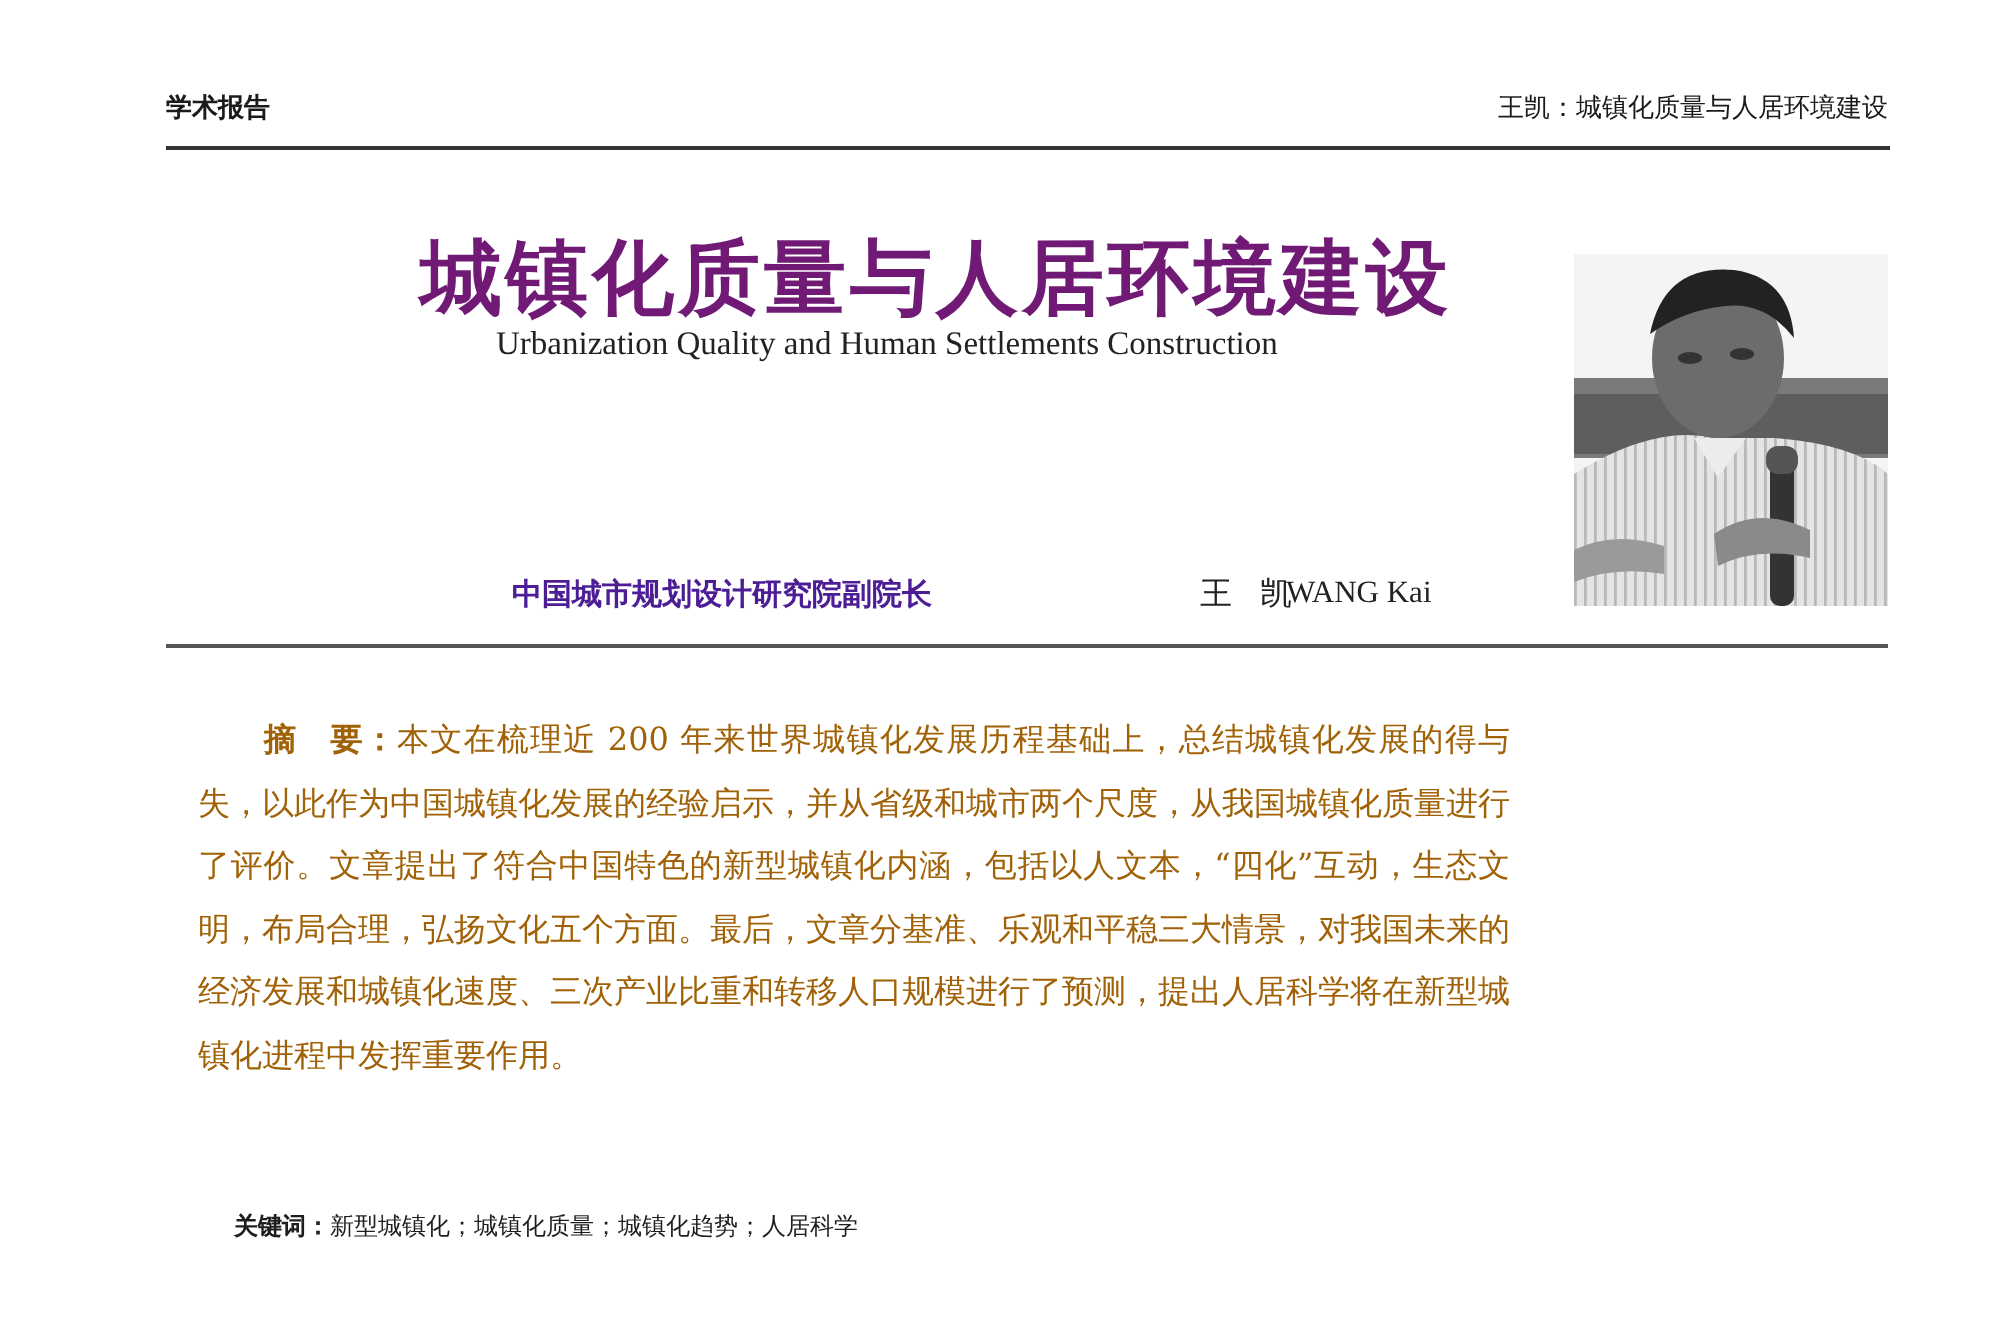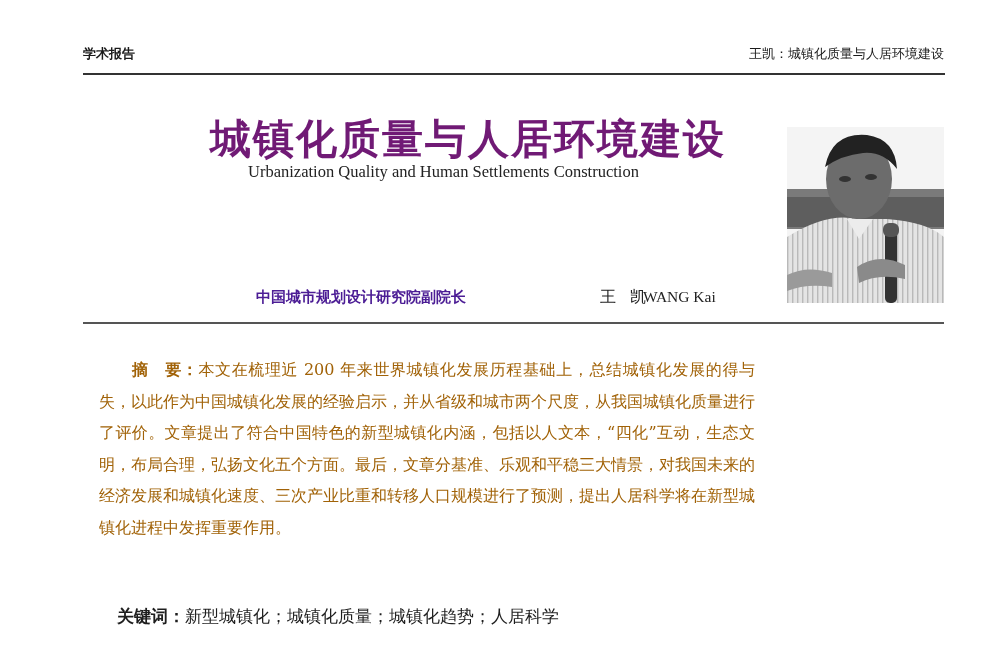--- a/index.html
+++ b/index.html
@@ -11,21 +11,21 @@
   .rule-top { left:83px; top:73px; width:862px; height:2px; background:#333; }
   .title { left:210px; top:112px; font-family:"DejaVu Sans", sans-serif; font-size:41px; font-weight:bold; letter-spacing:2px; color:#701a75; }
   .subtitle { left:248px; top:162px; font-family:"Liberation Serif", serif; font-size:16.5px; color:#222; }
   .photo { left:787px; top:127px; width:157px; height:176px; overflow:hidden; background:#bdbdbd; }
   .affil { left:256px; top:288px; font-size:15px; font-weight:bold; color:#4c1d95; }
   .author-cn { left:600px; top:287px; font-size:16px; color:#222; letter-spacing:14px; }
   .author-en { left:643px; top:288px; font-family:"Liberation Serif", serif; font-size:15.5px; color:#222; }
   .rule-mid { left:83px; top:322px; width:861px; height:1.5px; background:#555; }
   .abstract { left:83px; top:354px; width:656px; font-size:16px; line-height:31.5px; color:#a16207; text-align:justify; text-indent:33px;margin-left:16px; }
   .abstract .lbl { font-weight:bold; }
-  .kw { left:117px; top:605px; font-size:17px; color:#1e1e1e; }
+  .kw { left:117px; top:605px; font-size:12px; color:#1e1e1e; }
   .kw .lbl { font-weight:bold; }
 </style>
 </head>
 <body>
 
 <div class="abs running-left">学术报告</div>
 <div class="abs running-right">王凯：城镇化质量与人居环境建设</div>
 <div class="abs rule-top"></div>
 
 <div class="abs title">城镇化质量与人居环境建设</div>

